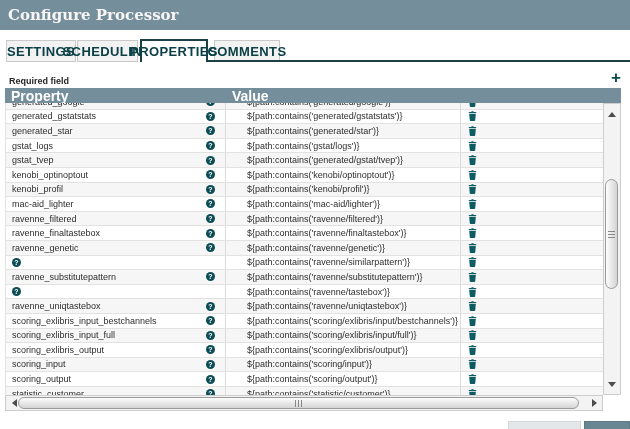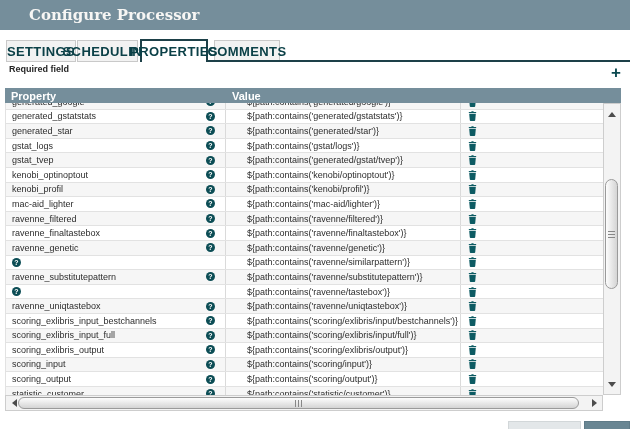--- a/index.html
+++ b/index.html
@@ -2,46 +2,46 @@
 <html><head>
 <meta charset="utf-8">
 <style>
   html,body{margin:0;padding:0;}
   body{width:630px;height:429px;position:relative;overflow:hidden;background:#fff;
        font-family:"Liberation Sans",sans-serif;}
 
   
   .titlebar{height:30px;background:#758e9b;color:#f7f6f4;
             font-family:"DejaVu Serif",serif;font-weight:bold;font-size:15px;
-            line-height:30px;padding-left:29px;}
+            line-height:30px;padding-left:8px;}
 
   
   .tabs{position:absolute;top:39px;left:6px;right:0;height:23px;}
   .tab{position:absolute;top:1px;height:22px;box-sizing:border-box;background:#f2f2f2;
        border:1px solid #c9c9c9;color:#0b4047;font-size:13px;font-weight:bold;
        letter-spacing:.4px;display:flex;align-items:center;justify-content:center;
        cursor:pointer;z-index:1;}
   .tab-settings{left:0;width:70px;}
   .tab-scheduling{left:71px;width:61px;}
   .tab-properties{left:134px;width:68px;top:0;height:23px;background:#fff;
                   border:2px solid #1d4048;border-bottom:none;z-index:3;}
   .tab-comments{left:208px;width:66px;}
   .tab-underline{position:absolute;left:202px;right:0;bottom:0;height:2px;
                  background:#1d4048;z-index:2;}
 
   
   .toolbar{position:absolute;top:64px;left:5px;right:6px;height:22px;
-           display:flex;align-items:flex-start;justify-content:space-between;}
+           display:flex;align-items:flex-end;justify-content:space-between;}
   .required{font-size:9px;font-weight:bold;color:#262626;padding-left:4px;}
   .add-btn{color:#0b4950;font-size:17px;font-weight:bold;line-height:17px;
            padding:0 3px;cursor:pointer;}
 
   
   .table-header{position:absolute;top:88px;left:5px;width:616px;height:15px;
-                background:#758e9b;color:#fff;font-size:11px;font-weight:bold;
+                background:#758e9b;color:#fff;font-size:14px;font-weight:bold;
                 display:flex;align-items:center;}
   .th-property{width:220px;padding-left:6px;box-sizing:border-box;}
   .th-value{flex:1;padding-left:7px;}
 
   
   .table-body{position:absolute;top:103px;left:5px;width:616px;height:292px;
               overflow:hidden;background:#84cc16;}
   .rows{margin-top:-8px;width:598px;border-left:1px solid #e2e2e2;box-sizing:border-box;}
   .prop-row{display:flex;height:14.6px;box-sizing:border-box;align-items:center;
             border-bottom:1px solid #e2e2e2;font-size:9px;color:#2d2d2d;background:#fff;}

